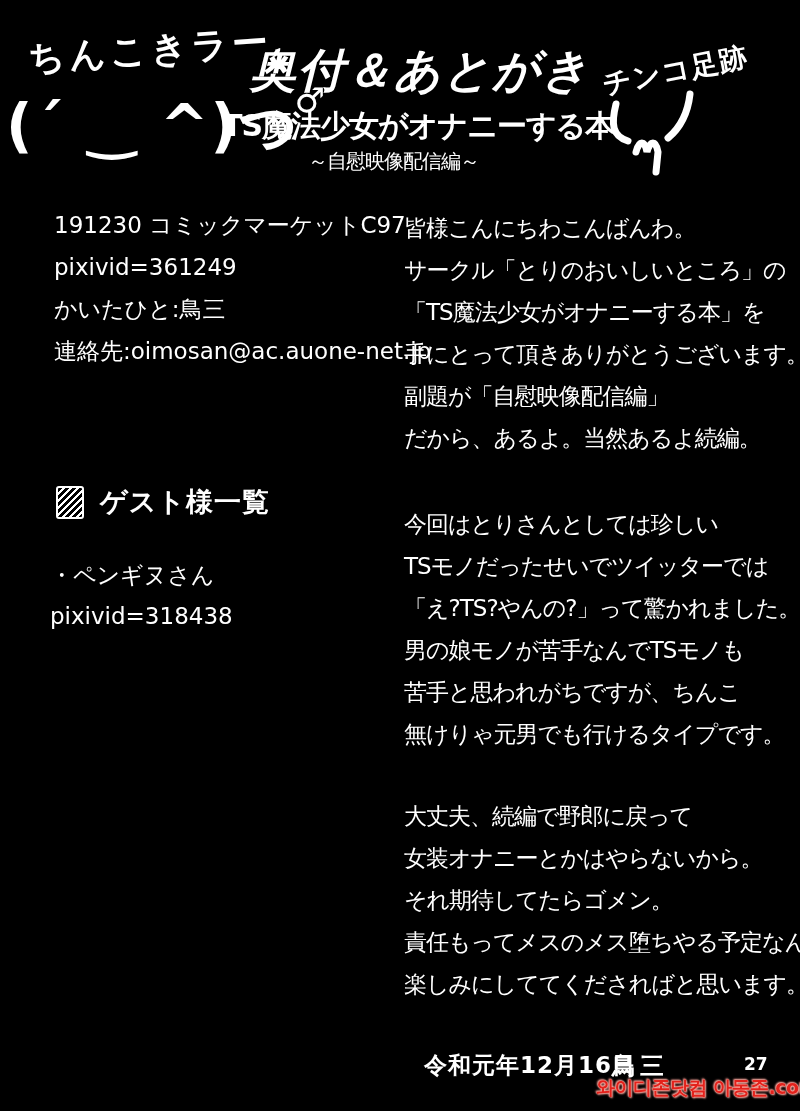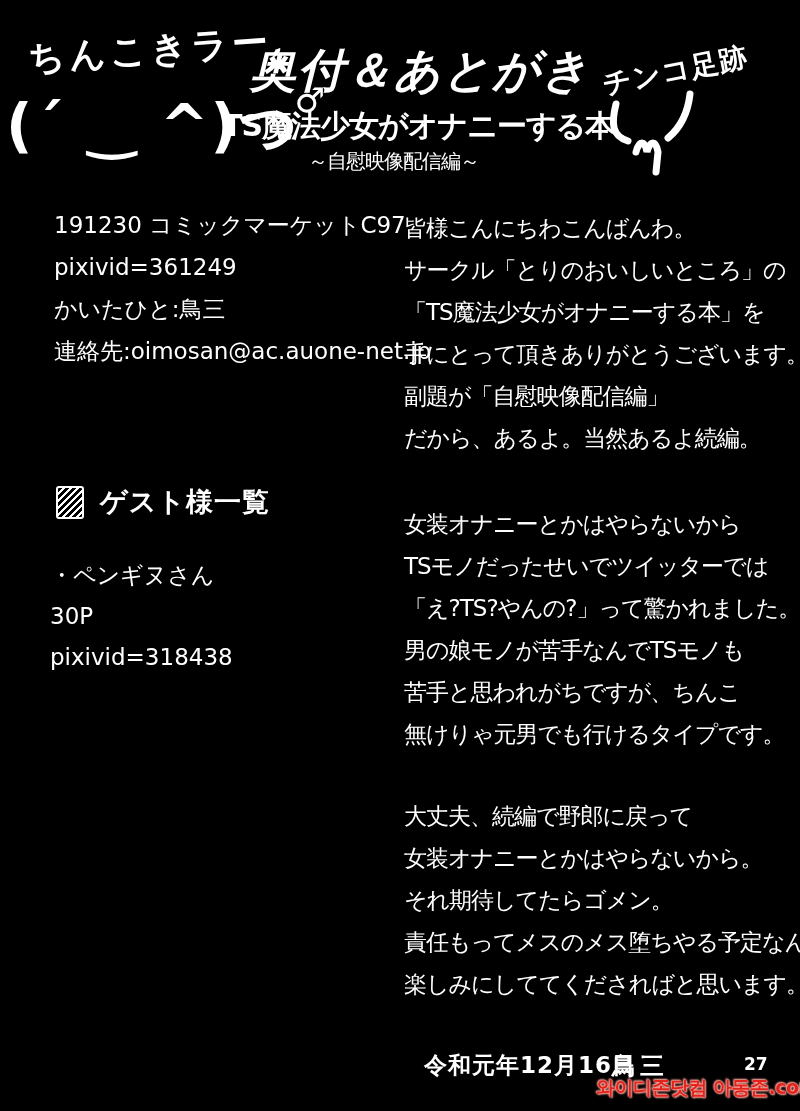--- a/index.html
+++ b/index.html
@@ -85,35 +85,34 @@
       <div class="colophon-line">191230  コミックマーケットC97</div>
       <div class="colophon-line">pixivid=361249</div>
       <div class="colophon-line">かいたひと:鳥三</div>
       <div class="colophon-line">連絡先:oimosan@ac.auone-net.jp</div>
     </div>
 
   <div class="abs guest-icon"></div>
   <div class="abs guest-heading">ゲスト様一覧</div>
   <div class="abs guest-list">
       <div class="guest-line">・ペンギヌさん</div>
-      <div class="guest-line">30P</div>
       <div class="guest-line">pixivid=318438</div>
     </div>
 
   <div class="abs para para-1">
       <div class="para-line">皆様こんにちわこんばんわ。</div>
       <div class="para-line">サークル「とりのおいしいところ」の</div>
       <div class="para-line">「TS魔法少女がオナニーする本」を</div>
       <div class="para-line">手にとって頂きありがとうございます。</div>
       <div class="para-line">副題が「自慰映像配信編」</div>
       <div class="para-line">だから、あるよ。当然あるよ続編。</div>
     </div>
 
   <div class="abs para para-2">
-      <div class="para-line">女装オナニーとかはやらないから</div>
+      <div class="para-line">今回はとりさんとしては珍しい</div>
       <div class="para-line">TSモノだったせいでツイッターでは</div>
       <div class="para-line">「え?TS?やんの?」って驚かれました。</div>
       <div class="para-line">男の娘モノが苦手なんでTSモノも</div>
       <div class="para-line">苦手と思われがちですが、ちんこ</div>
       <div class="para-line">無けりゃ元男でも行けるタイプです。</div>
     </div>
 
   <div class="abs para para-3">
       <div class="para-line">大丈夫、続編で野郎に戻って</div>
       <div class="para-line">女装オナニーとかはやらないから。</div>

